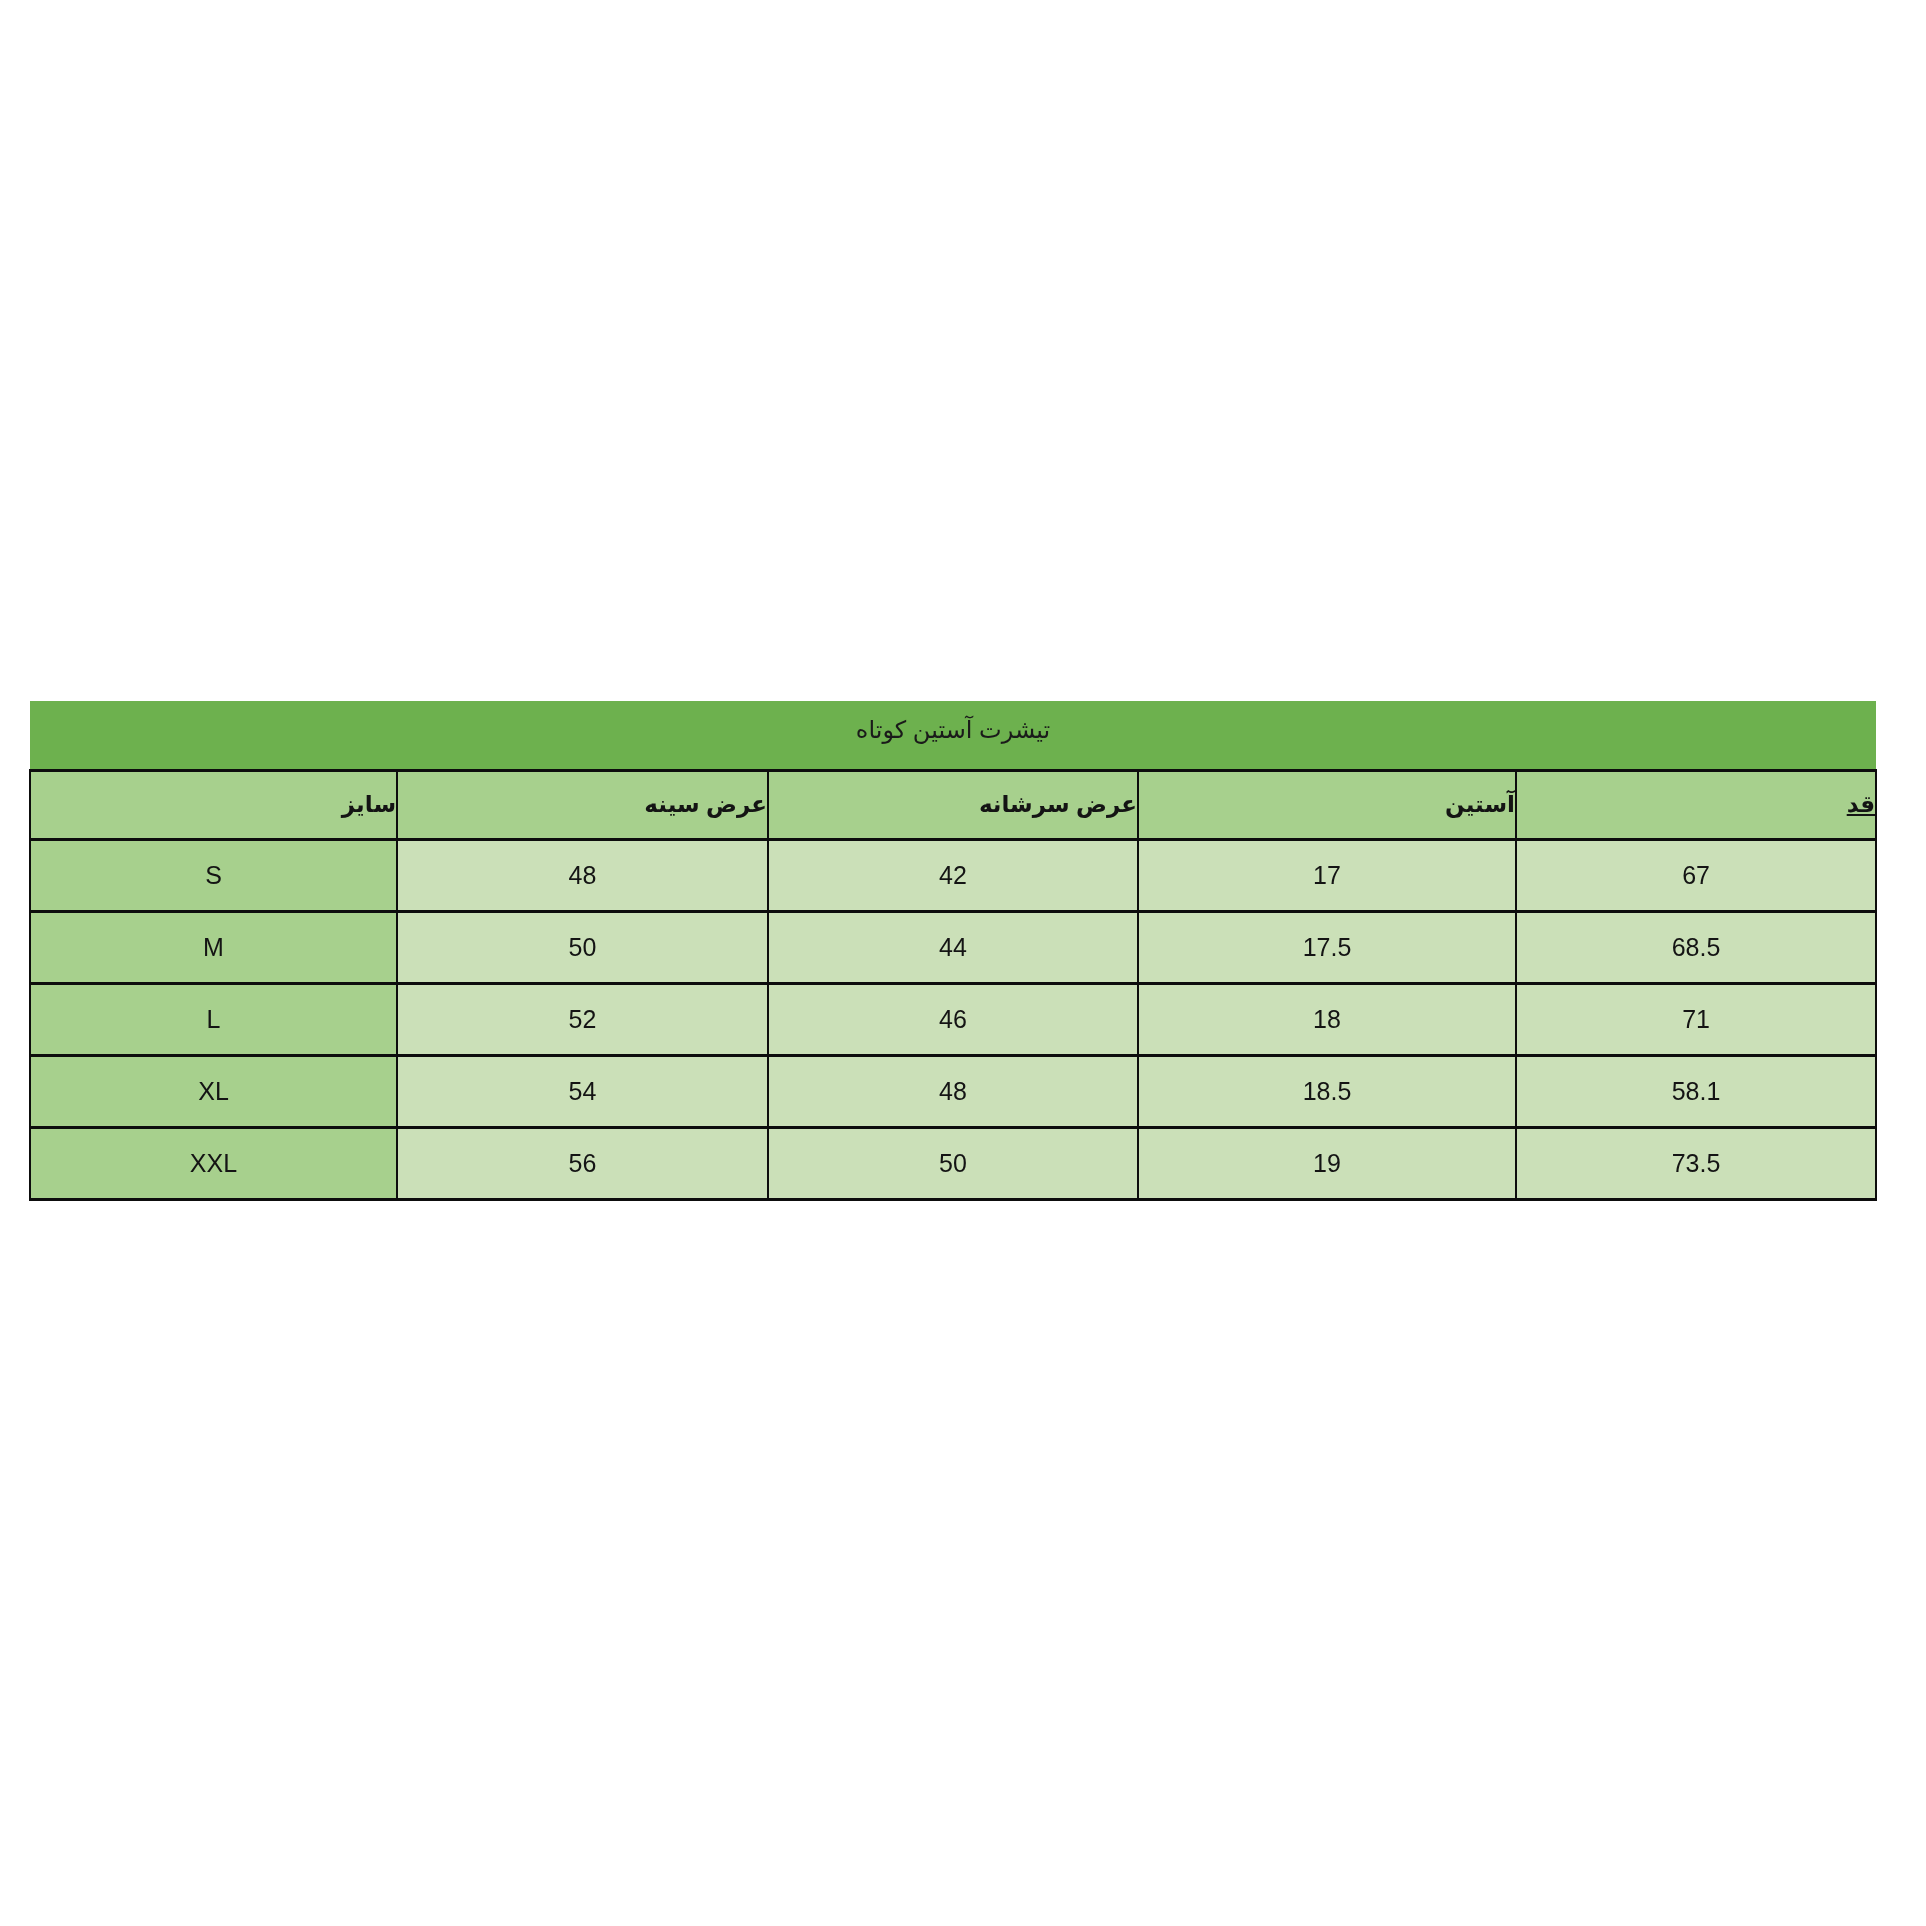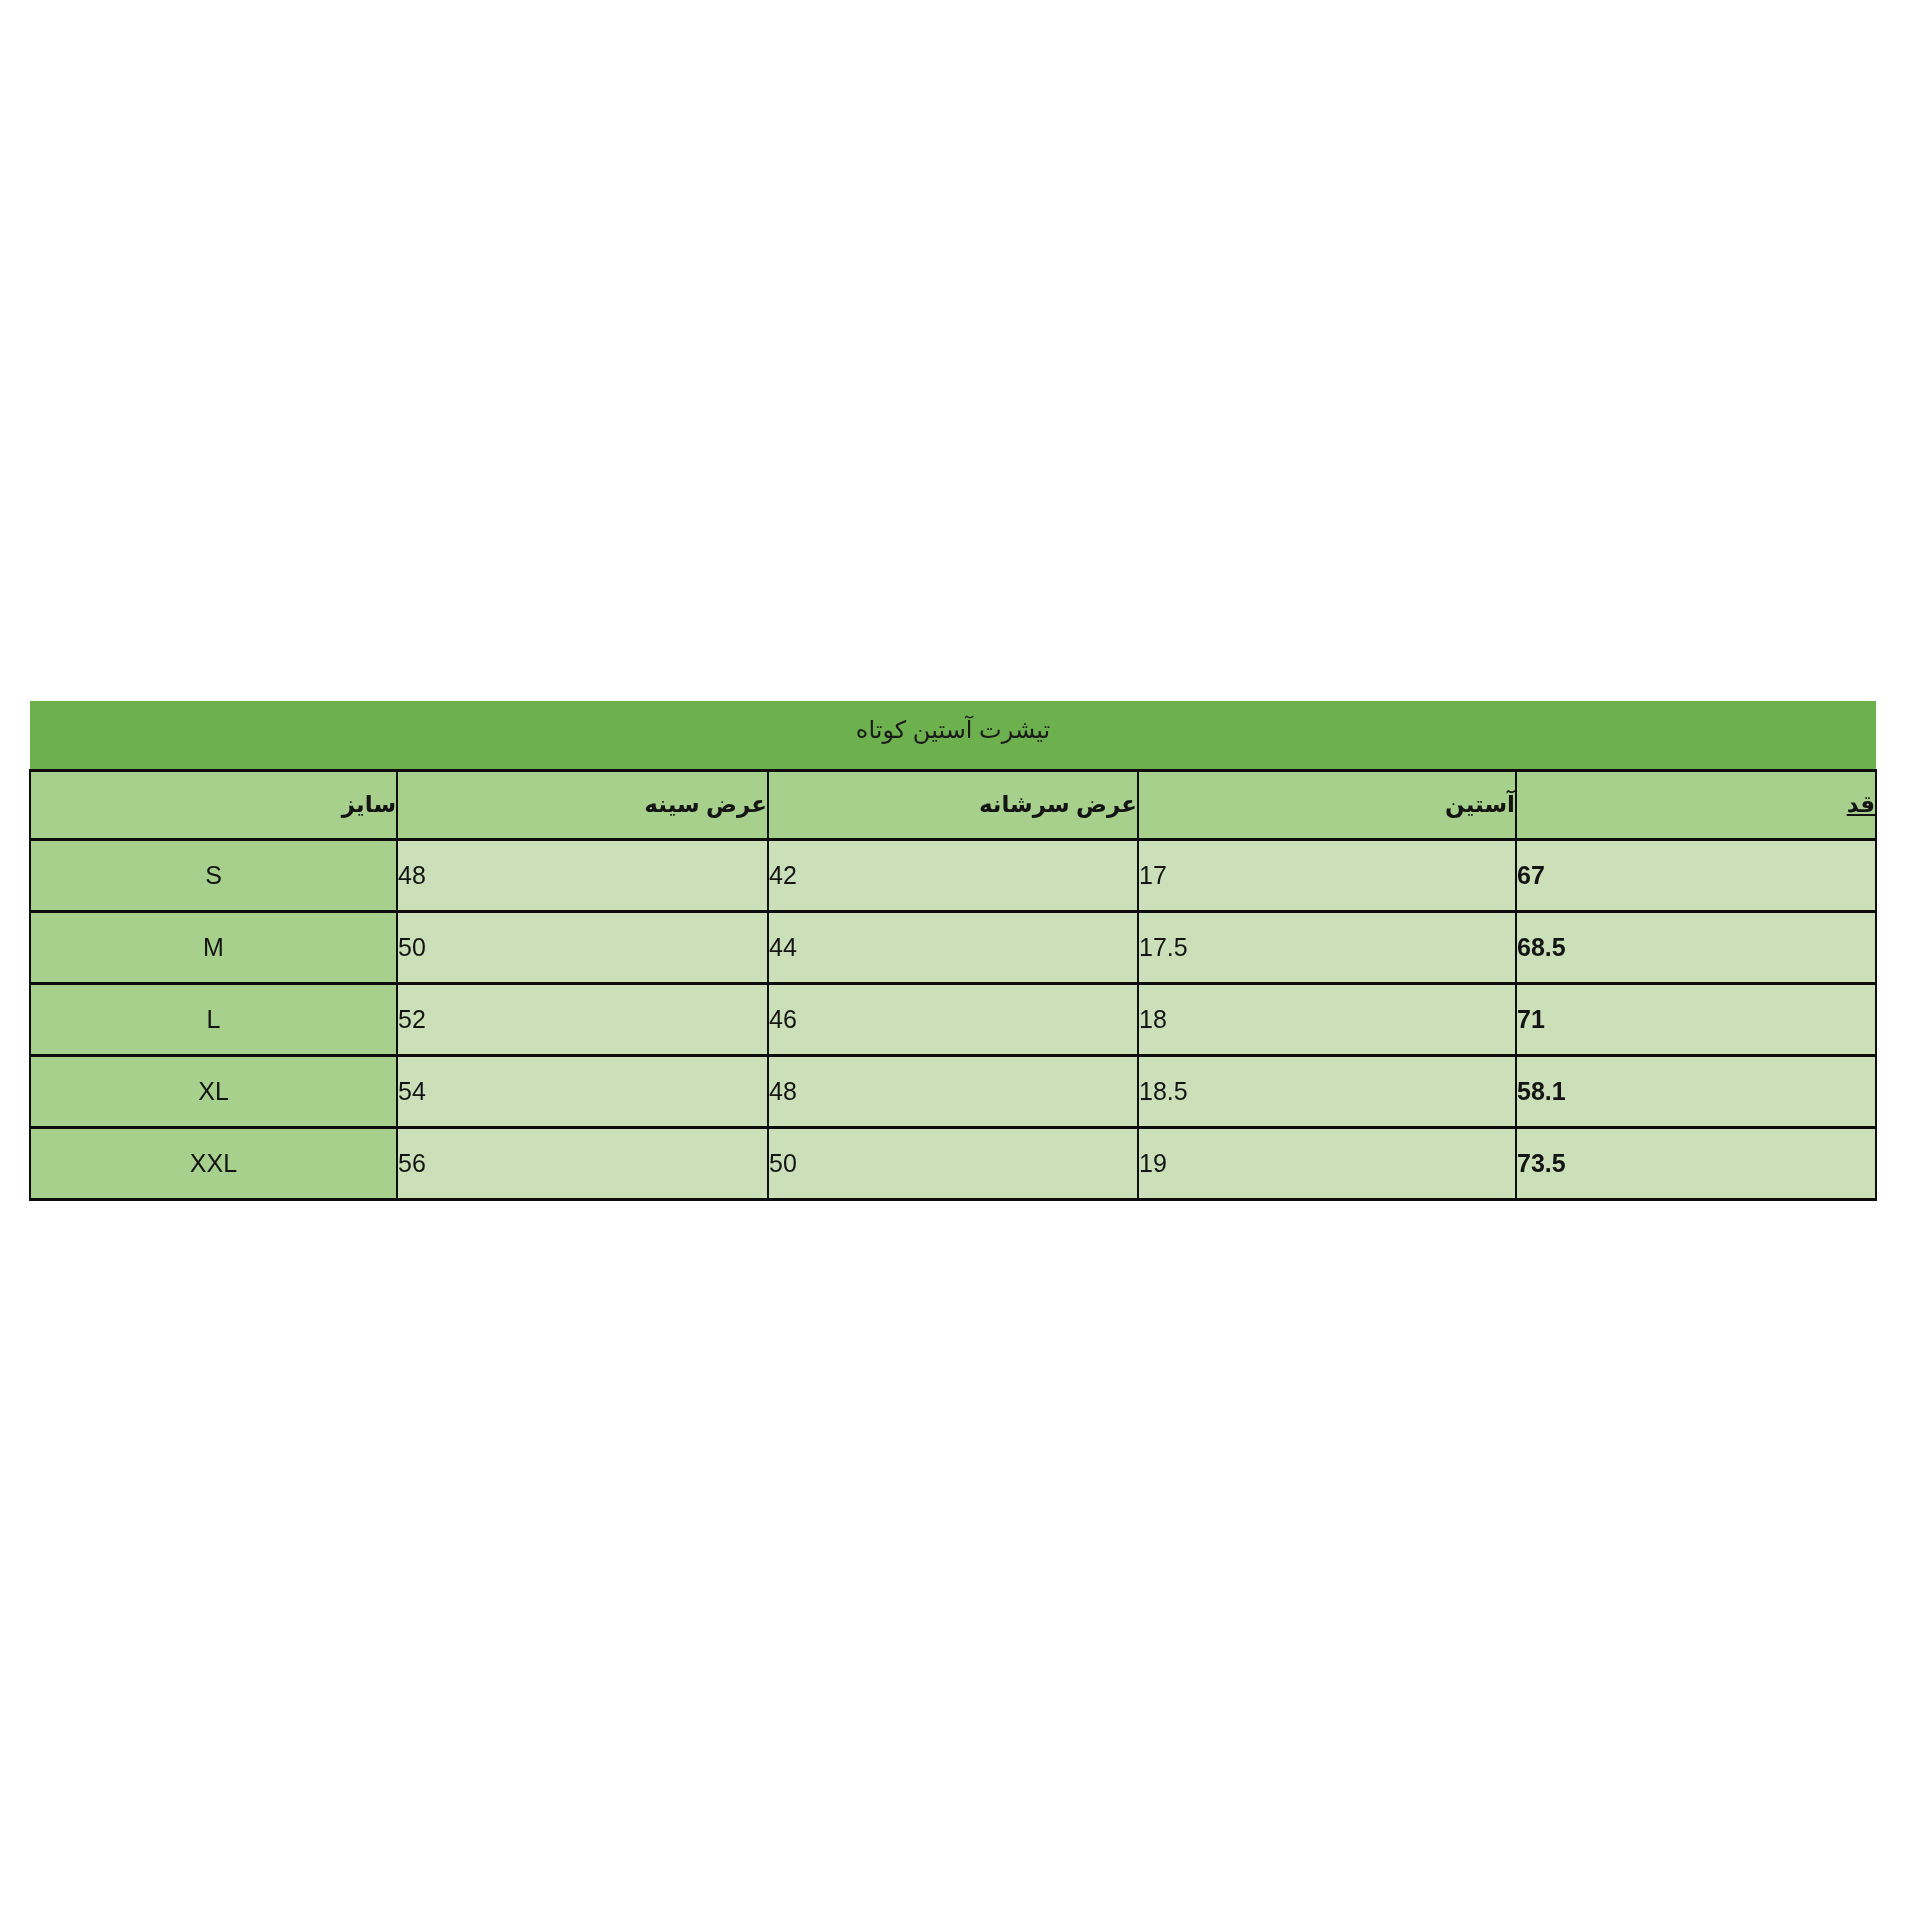--- a/index.html
+++ b/index.html
@@ -75,31 +75,31 @@
     border-left: 2.3px solid #0d0d0d;
     border-right: none;
     border-top: none;
     border-bottom: 3.1px solid #0d0d0d;
     padding: 0;
   }
 
   .data-cell {
     background: #CBE0B8;
     height: 69px;
-    text-align: left;
+    text-align: center;
     vertical-align: middle;
     font-size: 25px;
     color: #141414;
     border-left: 2.3px solid #0d0d0d;
     border-right: 2.3px solid #0d0d0d;
     border-top: none;
     border-bottom: 3.1px solid #0d0d0d;
     padding: 0;
   }
-  .data-cell.edge-left { border-left: none; font-weight: bold; }
+  .data-cell.edge-left { border-left: none; }
 
   tr.last-row .size-cell,
   tr.last-row .data-cell { border-bottom: 3.9px solid #0d0d0d; }
 </style>
 </head>
 <body>
 
 <div id="size-chart-wrap">
   <table class="size-chart">
     <colgroup>

